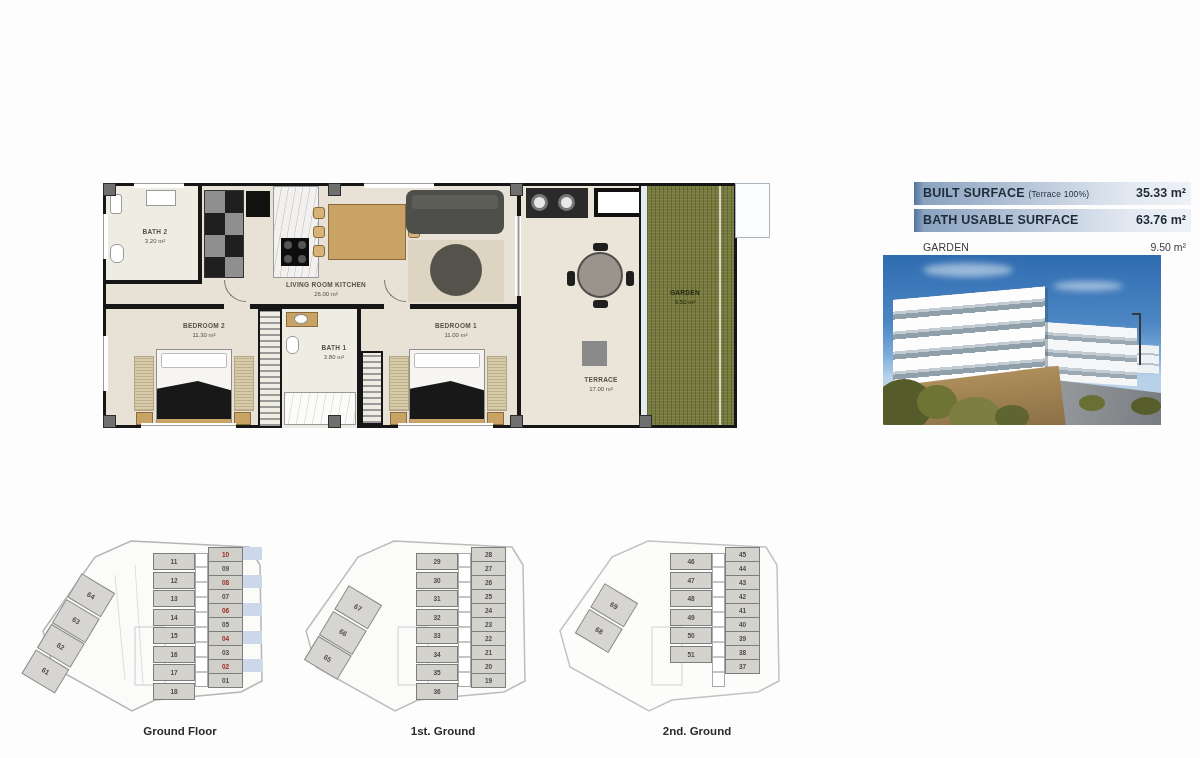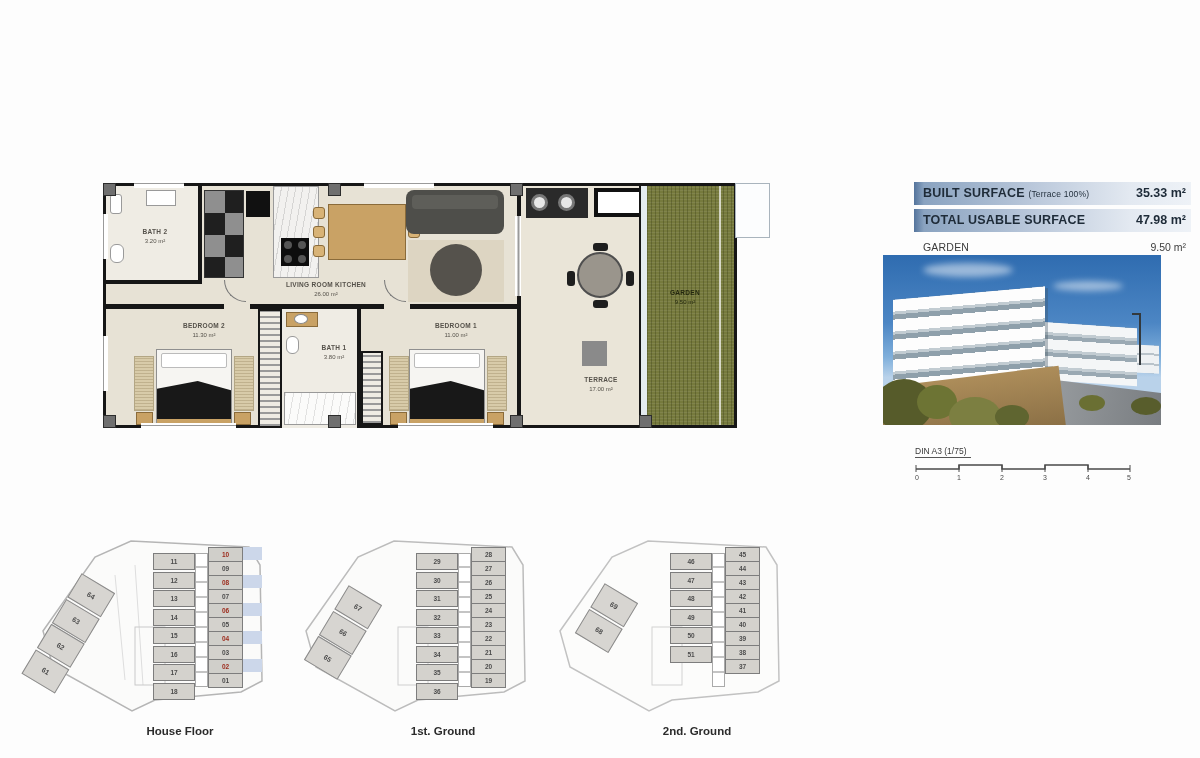--- a/index.html
+++ b/index.html
@@ -280,22 +280,22 @@
   </div>
   <div class="plan-tab"></div>
 
   <div class="stable">
     <div class="srow hl">
       <span class="lbl"><span>BUILT SURFACE</span>
         <span class="sub">(Terrace 100%)</span></span>
       <span class="val">35.33 m²</span>
     </div>
     <div class="srow hl">
-      <span class="lbl">TOTAL USABLE SURFACE</span>
-      <span class="val">47.98 m²</span>
+      <span class="lbl">BATH USABLE SURFACE</span>
+      <span class="val">63.76 m²</span>
     </div>
     <div class="srow plain">
       <span class="lbl">GARDEN</span>
       <span class="val">9.50 m²</span>
     </div>
   </div>
 
   <div class="photo">
     <div class="cloud" style="left:40px;top:8px;width:90px;height:14px;"></div>
     <div class="cloud" style="left:170px;top:26px;width:70px;height:10px;"></div>
@@ -306,40 +306,20 @@
     <div class="lamp"></div>
     <div class="dirt"></div>
     <div class="bush" style="left:-8px;bottom:-6px;width:58px;height:52px;background:#565b2a;"></div>
     <div class="bush" style="left:34px;bottom:6px;width:40px;height:34px;background:#6d7434;"></div>
     <div class="bush" style="left:66px;bottom:-10px;width:52px;height:38px;background:#7c7f41;"></div>
     <div class="bush" style="left:112px;bottom:-4px;width:34px;height:24px;background:#5f6530;"></div>
     <div class="bush" style="left:196px;bottom:14px;width:26px;height:16px;background:#6a6f33;"></div>
     <div class="bush" style="left:248px;bottom:10px;width:30px;height:18px;background:#585d2c;"></div>
   </div>
 
-  <div class="scalebar">
-    <span class="din">DIN A3 (1/75)</span>
-    <svg width="216" height="20">
-      <path d="M1,8 H44 V4 H87 V8 H130 V4 H173 V8 H215" stroke="#4a4a4a" fill="none" stroke-width="1.5"></path>
-      <line x1="1" y1="4" x2="1" y2="11" stroke="#4a4a4a" stroke-width="1"></line>
-      <line x1="44" y1="4" x2="44" y2="11" stroke="#4a4a4a" stroke-width="1"></line>
-      <line x1="87" y1="4" x2="87" y2="11" stroke="#4a4a4a" stroke-width="1"></line>
-      <line x1="130" y1="4" x2="130" y2="11" stroke="#4a4a4a" stroke-width="1"></line>
-      <line x1="173" y1="4" x2="173" y2="11" stroke="#4a4a4a" stroke-width="1"></line>
-      <line x1="215" y1="4" x2="215" y2="11" stroke="#4a4a4a" stroke-width="1"></line>
-      <g font-size="7" fill="#4a4a4a" text-anchor="middle" font-family="Liberation Sans, sans-serif">
-        <text x="2" y="19">0</text>
-          <text x="44" y="19">1</text>
-          <text x="87" y="19">2</text>
-        <text x="130" y="19">3</text>
-          <text x="173" y="19">4</text>
-          <text x="214" y="19">5</text>
-      </g>
-    </svg>
-  </div>
 
   <div class="floor" style="left:35px;">
     <svg class="site" width="250" height="185">
       <path d="M96,6 L214,12 L225,30 L227,146 L206,157 L120,165 L97,176 L18,132 L8,96 L60,22 Z" fill="#fbfbfa" stroke="#b5b5b5" stroke-width="1.5"></path>
       <path d="M100,30 L108,150 M80,40 L90,145" stroke="#dedede" stroke-width="1" fill="none"></path>
       <rect x="100" y="92" width="30" height="58" fill="none" stroke="#c9c9c9"></rect>
     </svg>
     <div class="diagwing">
         <div class="unit">64</div>
         <div class="unit">63</div>
@@ -382,21 +362,21 @@
         <div class="rrow">
           <div class="unit">03</div>
         </div>
         <div class="rrow hl">
           <div class="unit">02</div>
         </div>
         <div class="rrow">
           <div class="unit">01</div>
         </div>
       </div>
-    <div class="flabel">House Floor</div>
+    <div class="flabel">Ground Floor</div>
   </div>
 
   <div class="floor" style="left:298px;">
     <svg class="site" width="250" height="185">
       <path d="M96,6 L214,12 L225,30 L227,146 L206,157 L120,165 L97,176 L18,132 L8,96 L60,22 Z" fill="#fbfbfa" stroke="#bcbcbc" stroke-width="1.5"></path>
       <rect x="100" y="92" width="30" height="58" fill="none" stroke="#cfcfcf"></rect>
     </svg>
     <div class="diagwing" style="top:60px;left:48px;">
         <div class="unit">67</div>
         <div class="unit">66</div>

